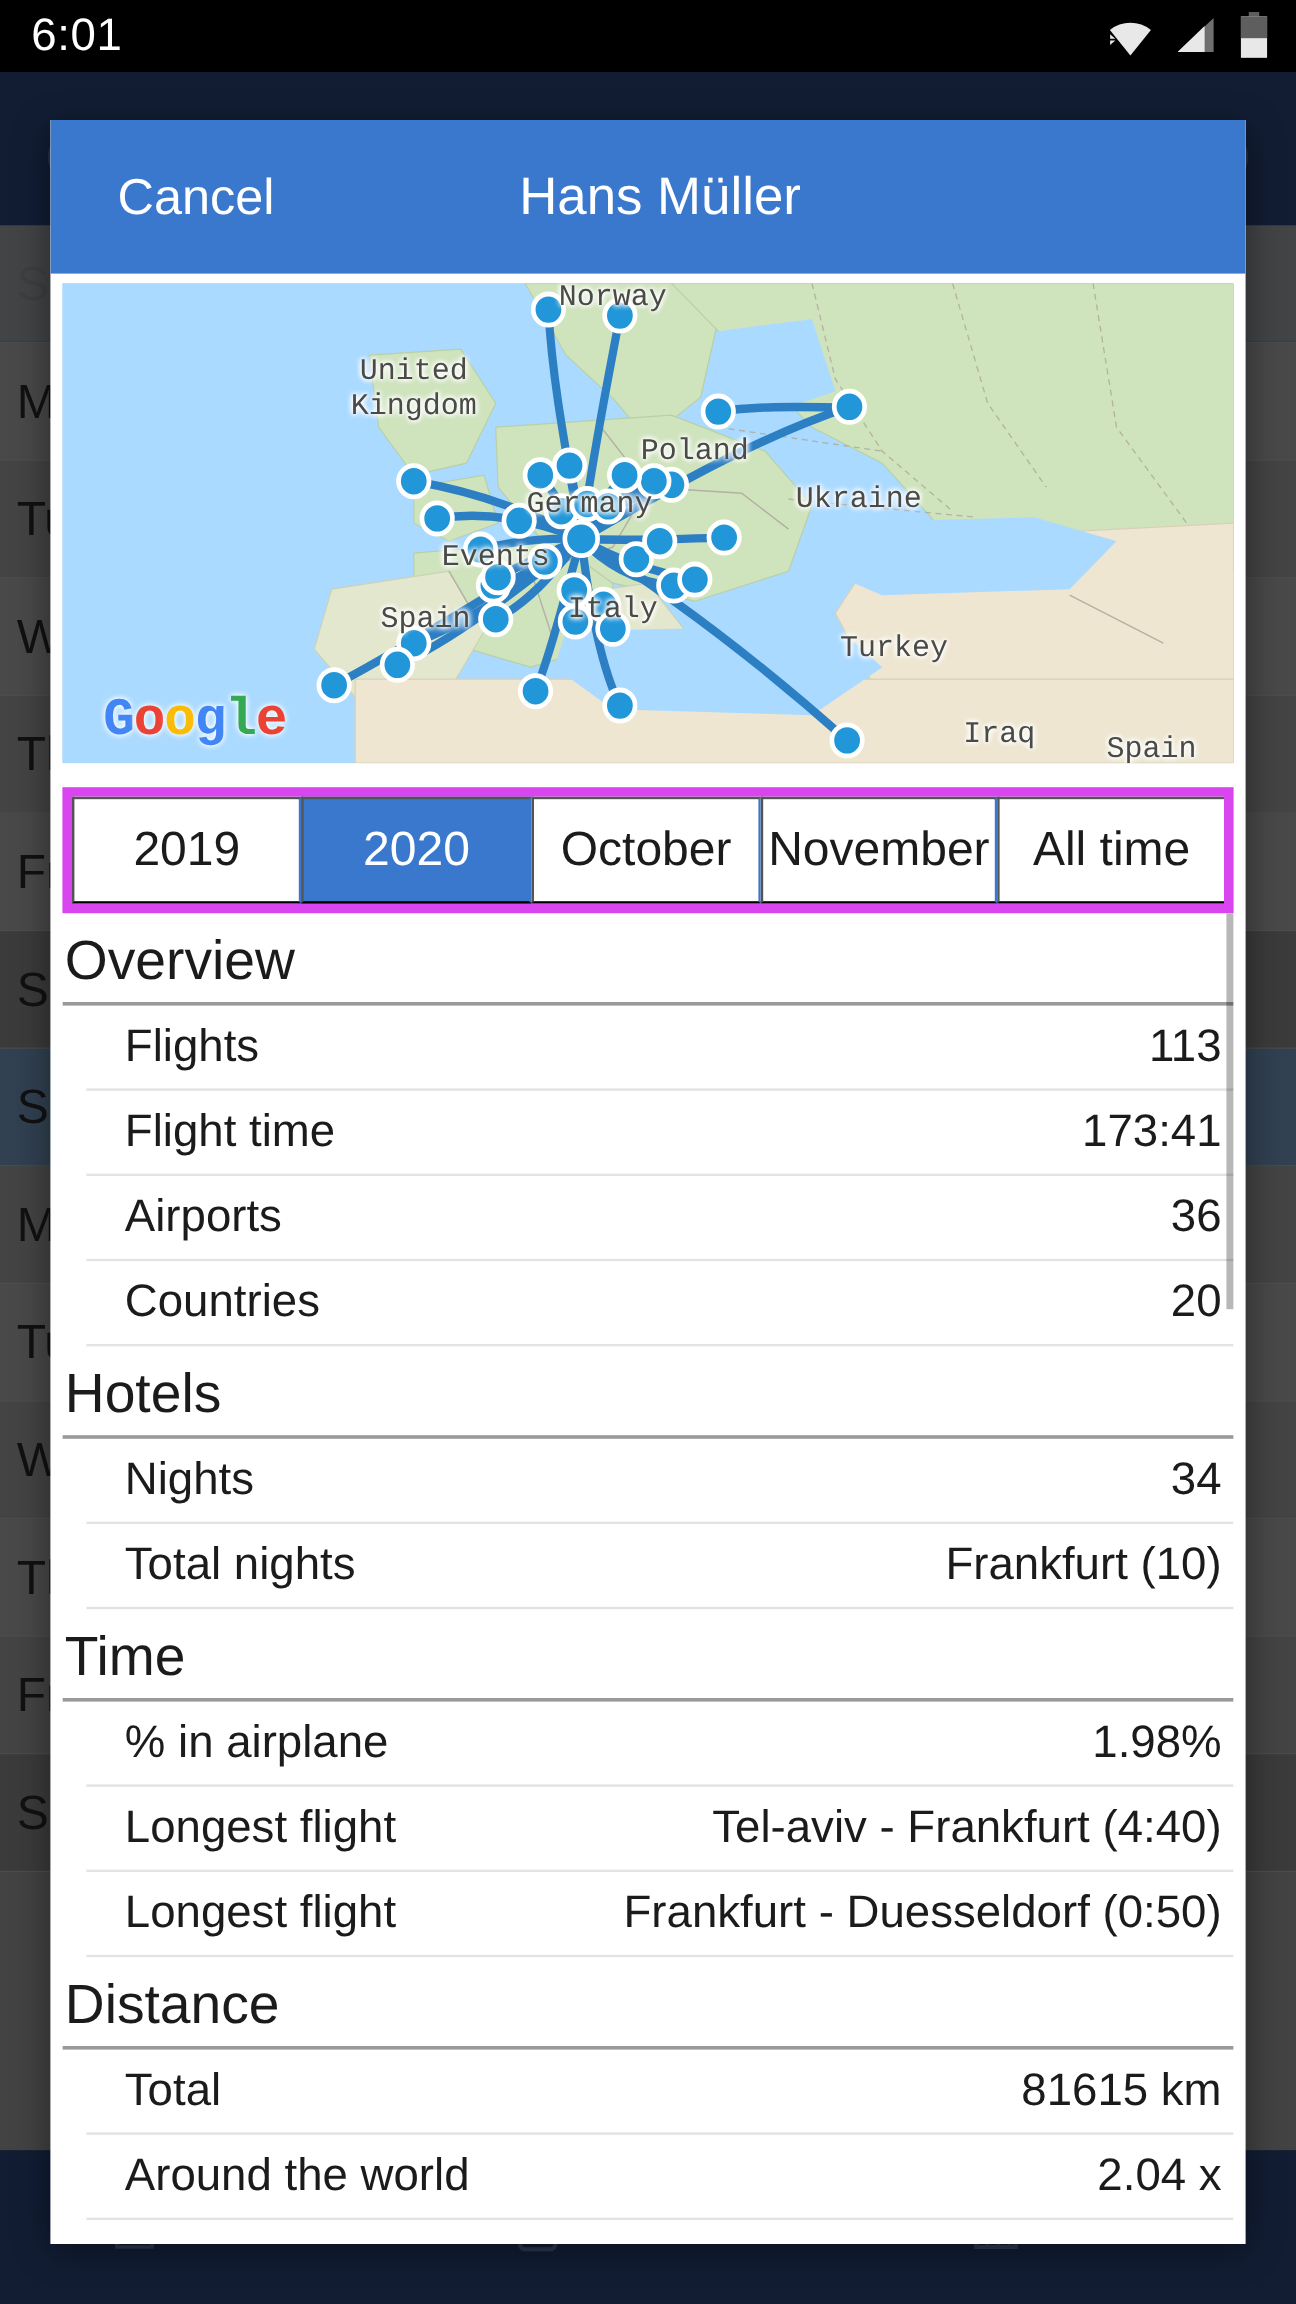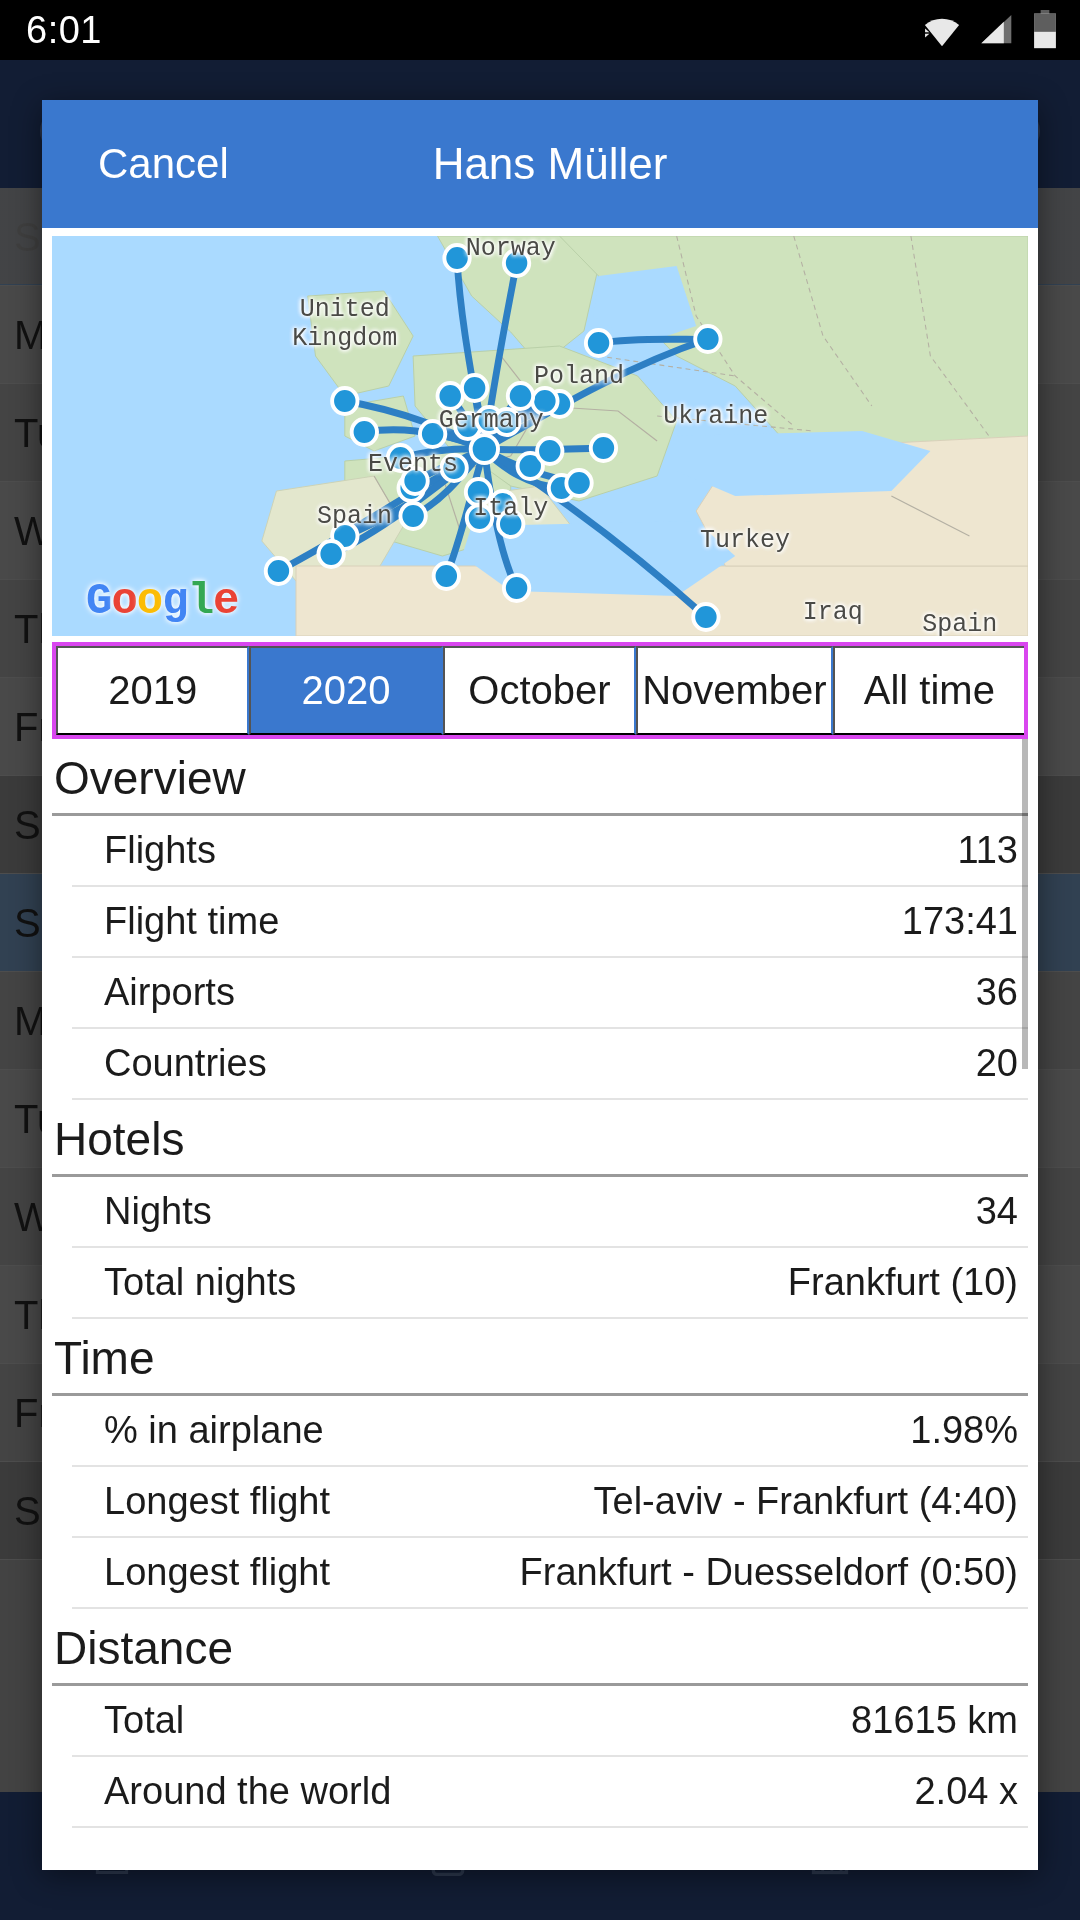--- a/index.html
+++ b/index.html
@@ -128,22 +128,22 @@
     position: absolute; left: 18px; bottom: 10px;
     font-size: 44px; font-weight: bold; letter-spacing: -1px;
     text-shadow: 0 0 6px rgba(255,255,255,.95), 0 0 4px rgba(255,255,255,.95);
     margin-left: 16px;
   }
   .g-b { color:#4285F4 } .g-r { color:#EA4335 } .g-y { color:#FBBC05 } .g-g { color:#34A853 }
 
   
   #tabs {
     display: flex;
-    margin: 6px 10px 0 10px;
-    border: 4px solid #d946ef;
+    margin: 20px 10px 0 10px;
+    border: 8px solid #d946ef;
   }
   .tab {
     flex: 1; text-align: center;
     font-size: 40px; color: #1b1b1b;
     padding: 20px 4px;
     background: #fff;
     border-right: 2px solid #3a78ce;
     cursor: pointer; font-family: inherit;
     white-space: nowrap;
   }

